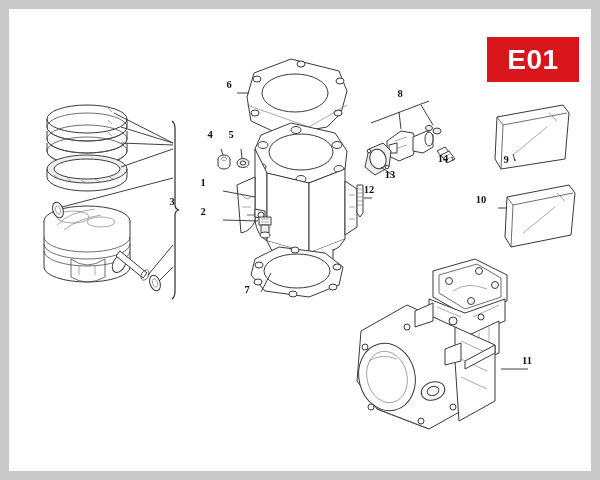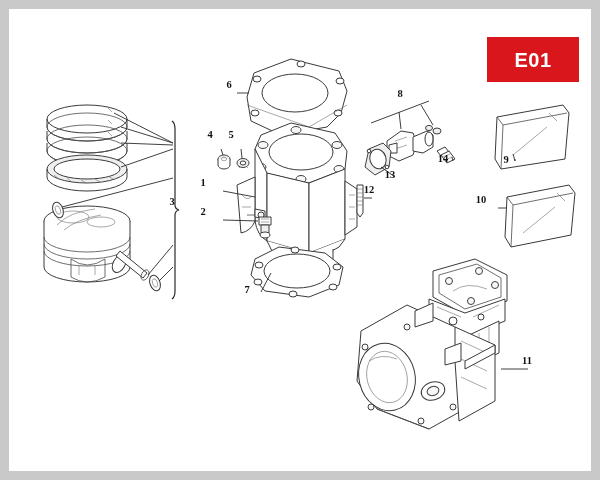--- a/index.html
+++ b/index.html
@@ -43,21 +43,21 @@
   #badge {
     position: absolute;
     left: 478px; top: 28px;
     width: 92px; height: 45px;
     background: #d8161c;
     display: flex; align-items: center; justify-content: center;
   }
   #badge span {
     color: #ffffff;
     font-family: "Liberation Sans", sans-serif;
-    font-size: 20px;
+    font-size: 28px;
     font-weight: 700;
     letter-spacing: 0.5px;
     line-height: 1;
   }
 </style>
 </head>
 <body>
 
 <div id="page">
 

